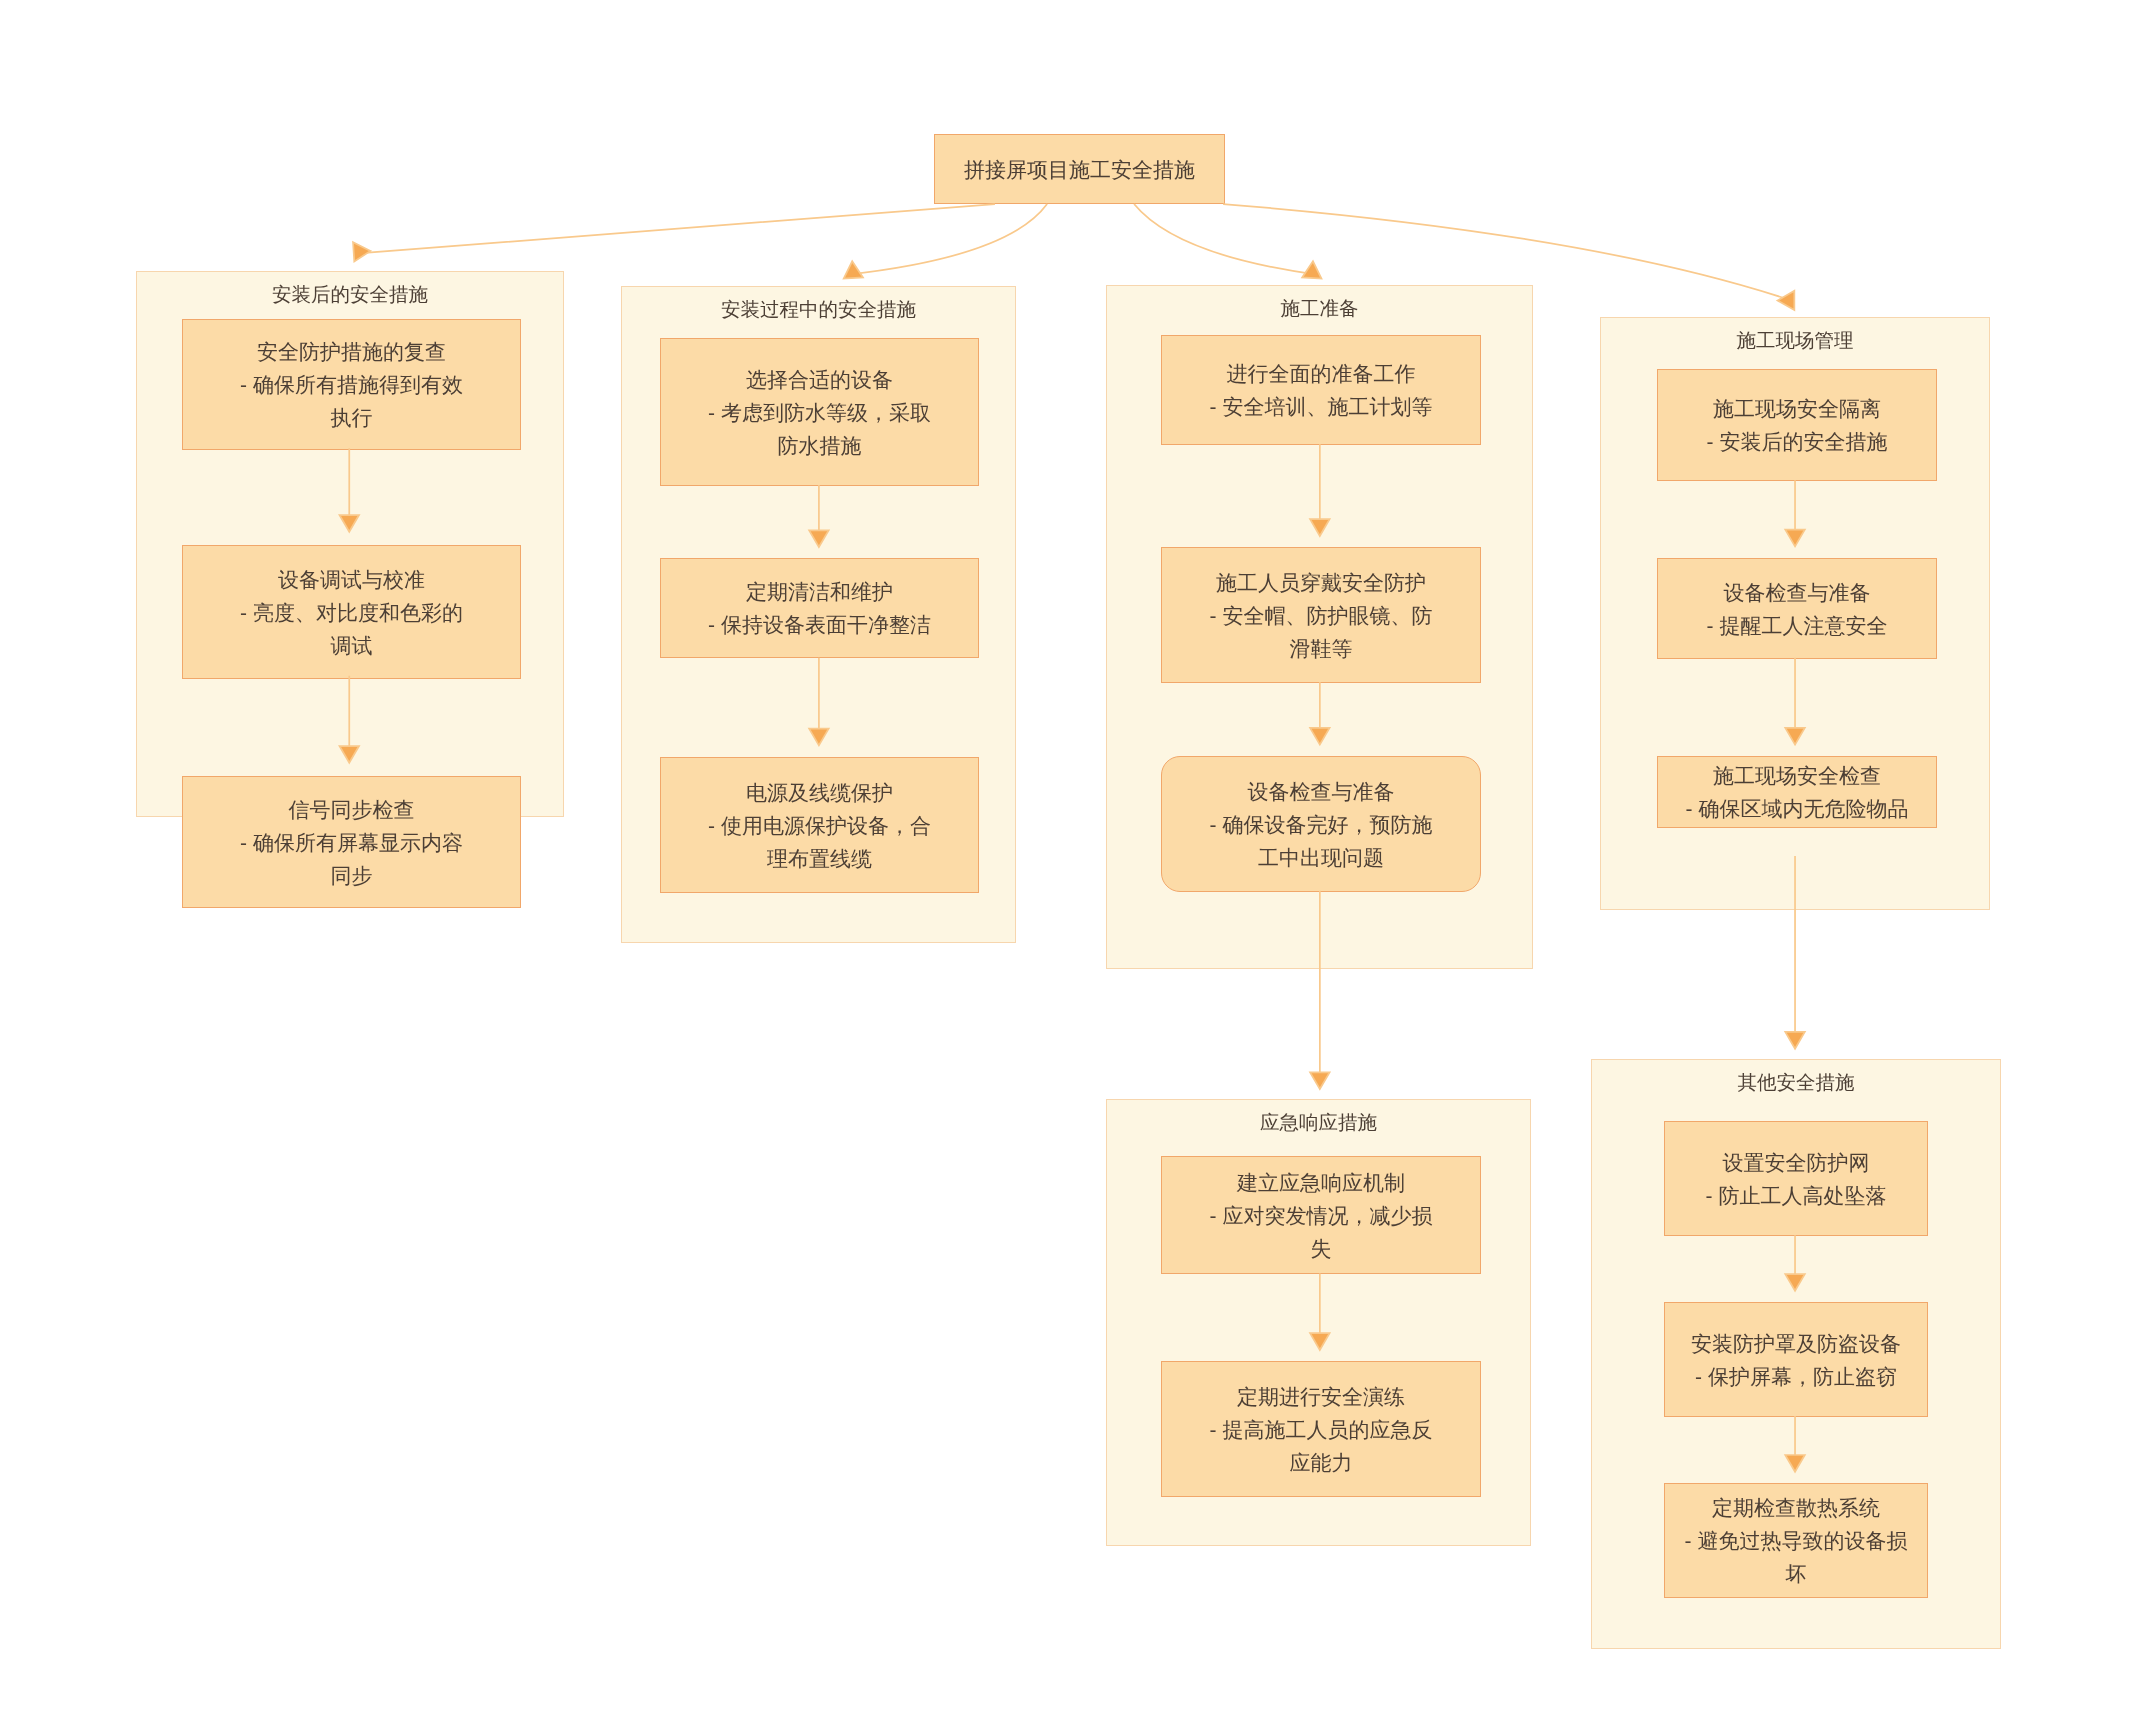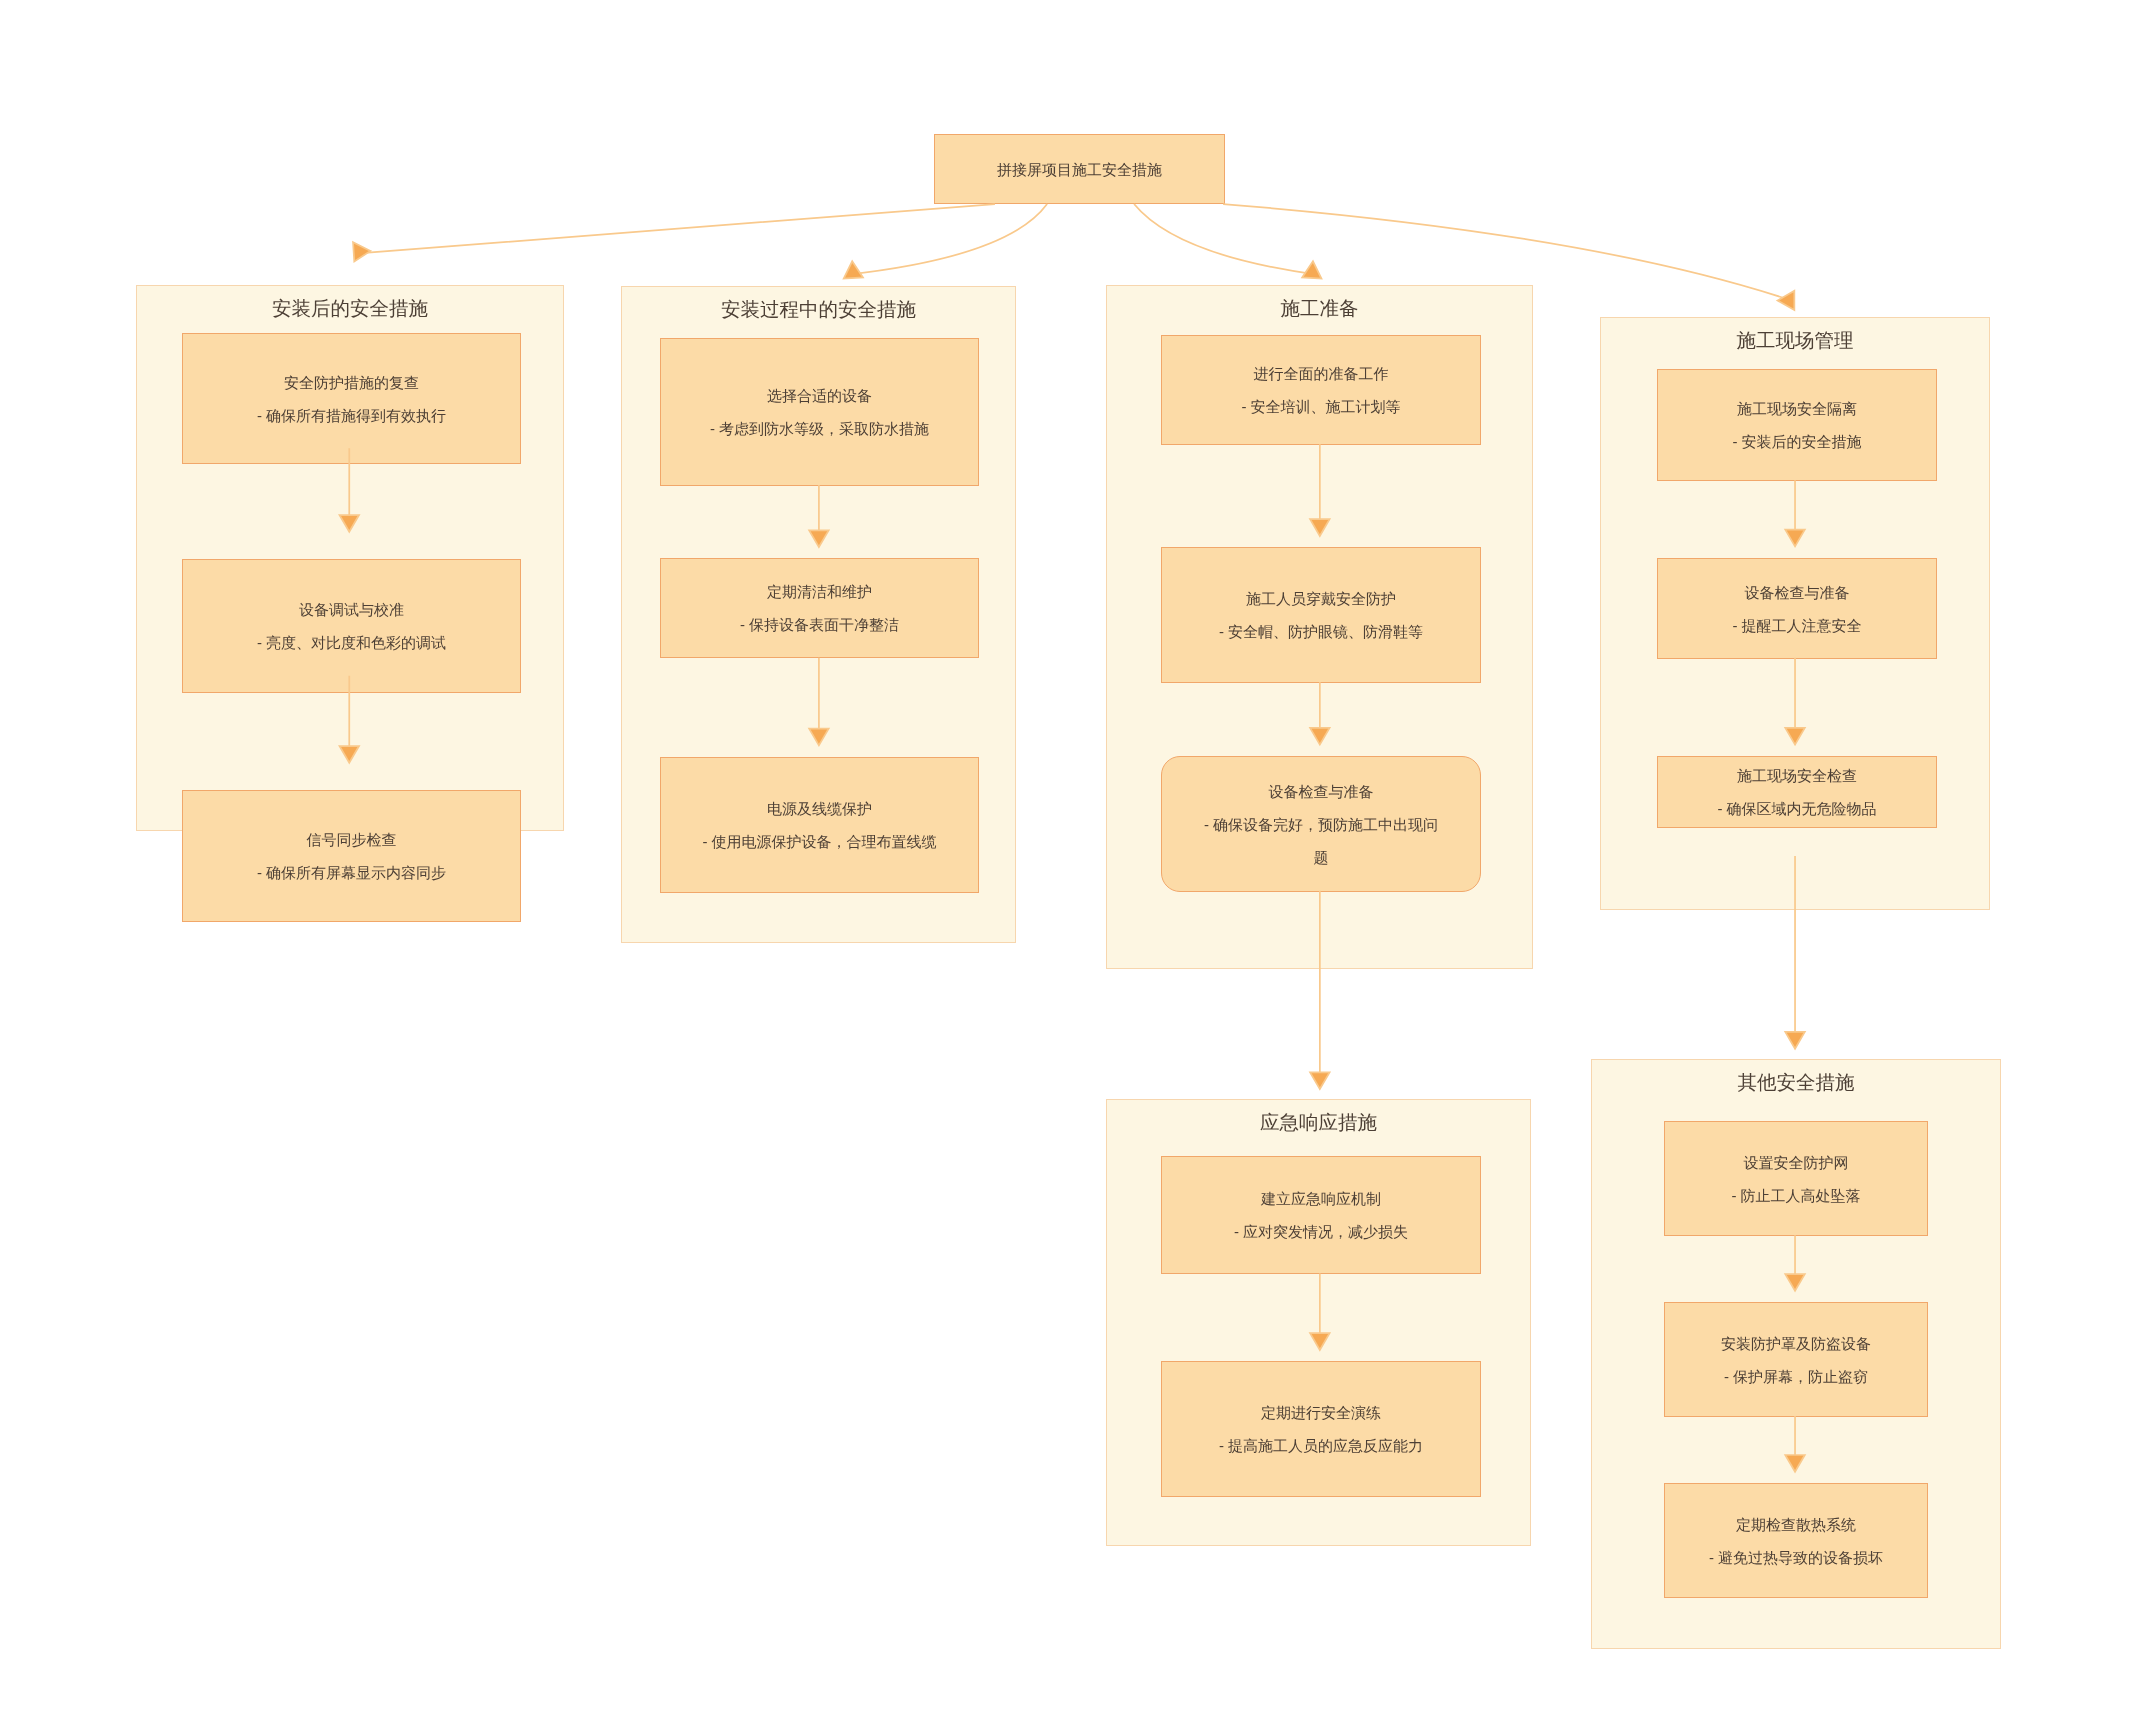--- a/index.html
+++ b/index.html
@@ -24,21 +24,21 @@
     text-align:center;font-size:19.5px;line-height:28px;
     color:var(--text,#4C3F35);
   }
   .node{
     position:absolute;
     background:var(--node_fill,#FCDBA7);
     border:1.4px solid var(--node_border,#F1A76A);
     box-sizing:border-box;
     display:flex;flex-direction:column;align-items:center;justify-content:center;
     text-align:center;
-    font-size:15px;line-height:33px;
+    font-size:21px;line-height:33px;
     color:var(--text,#4C3F35);
     z-index:2;
   }
   .root-node{
     position:absolute;left:934px;top:134px;width:291px;height:70px;
     z-index:2;
   }
   .node-line{display:block;width:100%;}
 </style>
 </head>
@@ -73,21 +73,21 @@
     <line x1="2580" y1="945" x2="2580" y2="1066" marker-end="url(#arrow)"></line>
     <line x1="2580" y1="1230" x2="2580" y2="1503" marker-end="url(#arrow)"></line>
     <line x1="2580" y1="1775" x2="2580" y2="1851" marker-end="url(#arrow)"></line>
     <line x1="2580" y1="2035" x2="2580" y2="2111" marker-end="url(#arrow)"></line>
   </svg>
 
   <div class="node root-node">
     <span class="node-line">拼接屏项目施工安全措施</span>
   </div>
 
-  <section class="group" style="left:136px;top:285px;width:428px;height:546px;text-decoration:underline;">
+  <section class="group" style="left:136px;top:271px;width:428px;height:546px;text-decoration:underline;">
     <div class="group-title">安装后的安全措施</div>
     <div class="node" style="left:45px;top:47px;width:339px;height:131px;padding:0 49px;">
       <span class="node-line">安全防护措施的复查</span>
       <span class="node-line">- 确保所有措施得到有效执行</span>
     </div>
     <div class="node" style="left:45px;top:273px;width:339px;height:134px;padding:0 49px;">
       <span class="node-line">设备调试与校准</span>
       <span class="node-line">- 亮度、对比度和色彩的调试</span>
     </div>
     <div class="node" style="left:45px;top:504px;width:339px;height:132px;padding:0 49px;">

